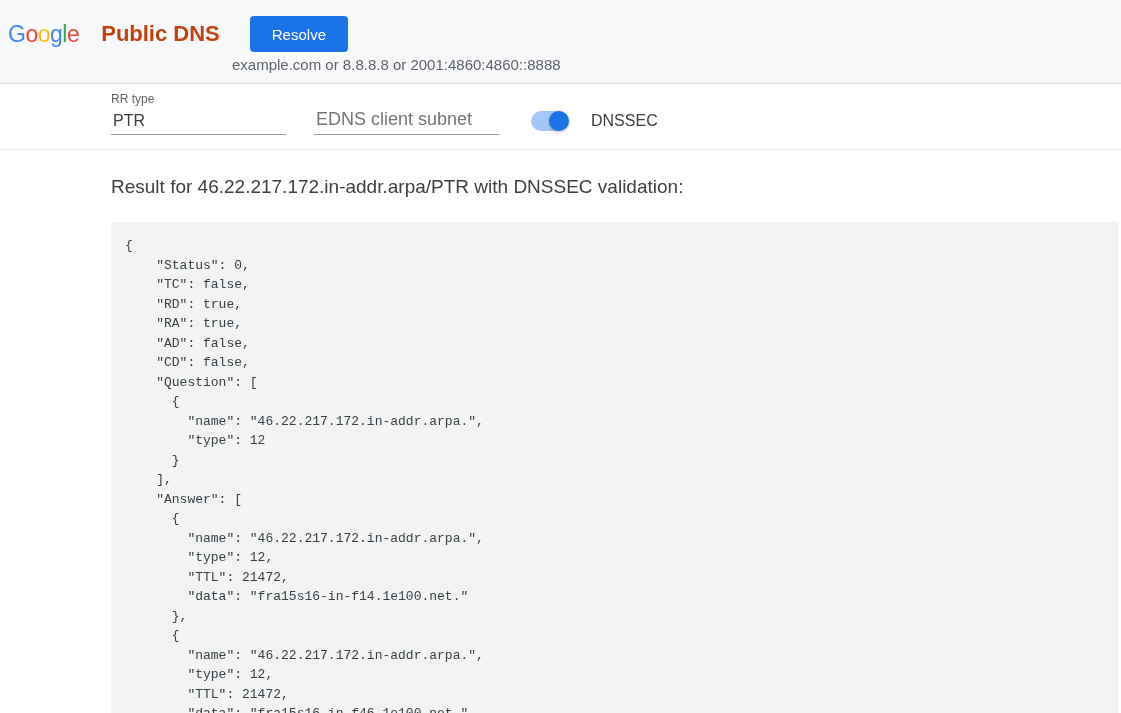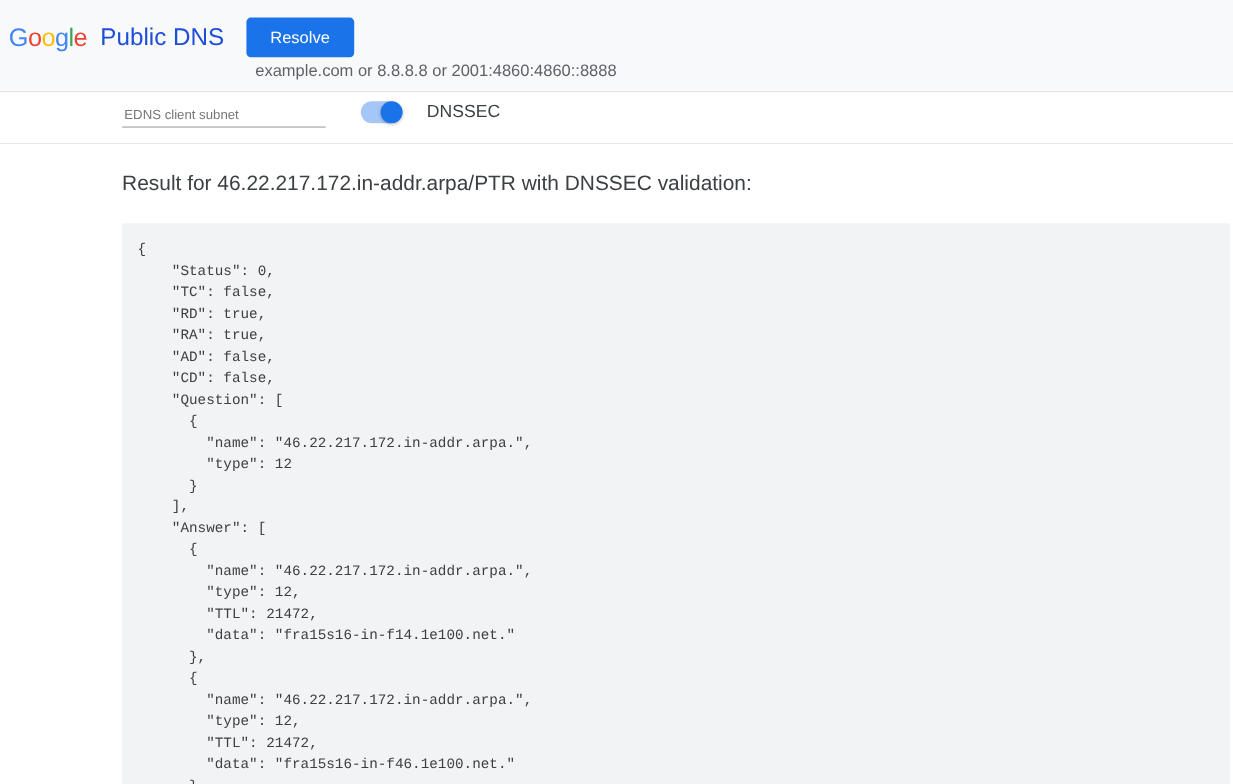--- a/index.html
+++ b/index.html
@@ -1,36 +1,36 @@
 <!DOCTYPE html>
 <html><head>
   <meta charset="utf-8">
   <style>
     * { margin: 0; padding: 0; box-sizing: border-box; }
     body { font-family: Arial, sans-serif; background: #fff; color: #202124; }
     
     .header { background: #f8f9fa; border-bottom: 1px solid #e0e0e0; padding: 16px 8px 10px 8px; }
-    .header-top { display: flex; align-items: center; gap: 12px; }
+    .header-top { display: flex; align-items: center; gap: 22px; }
     .logo { font-size: 23px; font-weight: 500; letter-spacing: -0.5px; }
     .logo .g1 { color: #4285F4; }
     .logo .o1 { color: #EA4335; }
     .logo .o2 { color: #FBBC05; }
     .logo .g2 { color: #4285F4; }
     .logo .l { color: #34A853; }
     .logo .e { color: #EA4335; }
-    .product-name { color: #1d4ed8; font-size: 22px; font-weight: 400; }
+    .product-name { color: #c2410c; font-size: 22px; font-weight: 700; }
     .domain-input { border: none; border-bottom: 1px solid #757575; background: transparent; font-size: 16px; padding: 6px 2px; width: 350px; outline: none; color: #3c4043; }
     .resolve-btn { background: #1a73e8; color: #fff; border: none; border-radius: 4px; padding: 0 22px; height: 36px; font-size: 15px; cursor: pointer; margin-left: 8px; }
     .hint { font-size: 15px; color: #5f6368; margin-left: 224px; margin-top: 4px; }
     
     .query-row { background: #fff; border-bottom: 1px solid #e8e8e8; padding: 8px 0 14px 111px; display: flex; align-items: flex-end; gap: 28px; }
     .field-group { display: flex; flex-direction: column; }
     .field-label { font-size: 12px; color: #5f6368; margin-bottom: 2px; }
     .rr-input { border: none; border-bottom: 1px solid #9e9e9e; background: transparent; font-size: 16px; padding: 4px 2px; width: 175px; outline: none; color: #3c4043; }
-    .edns-input { border: none; border-bottom: 1px solid #9e9e9e; background: transparent; font-size: 12px; padding: 4px 2px; width: 185px; outline: none; color: #701a75; }
+    .edns-input { border: none; border-bottom: 1px solid #9e9e9e; background: transparent; font-size: 18px; padding: 4px 2px; width: 185px; outline: none; color: #701a75; }
     .dnssec-wrap { display: flex; align-items: center; gap: 24px; margin-left: 4px; padding-bottom: 4px; }
     .toggle { width: 36px; height: 20px; background: #a5c7f7; border-radius: 10px; position: relative; cursor: pointer; display: inline-block; }
     .toggle-knob { width: 20px; height: 20px; background: #1a73e8; border-radius: 50%; position: absolute; right: -2px; top: 0; box-shadow: 0 1px 3px rgba(0,0,0,0.3); }
     .dnssec-label { font-size: 16px; color: #3c4043; }
     
     .content { padding: 26px 0 26px 111px; max-width: 1121px; }
     .result-heading { font-size: 19px; font-weight: normal; color: #3c4043; margin-bottom: 24px; }
     .json-block { background: #f1f3f4; padding: 14px 14px; font-family: "Courier New", monospace; font-size: 13px; line-height: 1.5; white-space: pre; color: #3c4043; width: 1007px; overflow-x: auto; }
   </style>
 </head>
@@ -39,20 +39,24 @@
 <div class="header">
   <div class="header-top">
     <span class="logo"><span class="g1">G</span><span class="o1">o</span><span class="o2">o</span><span class="g2">g</span><span class="l">l</span><span class="e">e</span></span>
     <span class="product-name">Public DNS</span>
     <button class="resolve-btn">Resolve</button>
   </div>
   <div class="hint">example.com or 8.8.8.8 or 2001:4860:4860::8888</div>
 </div>
 
 <div class="query-row">
+  <div class="field-group">
+    <span class="field-label">RR type</span>
+    <input class="rr-input" value="PTR" style="">
+  </div>
   <div class="field-group">
     <input class="edns-input" placeholder="EDNS client subnet" style="">
   </div>
   <div class="dnssec-wrap">
     <span class="toggle">
         <span class="toggle-knob"></span>
       </span>
     <span class="dnssec-label">DNSSEC</span>
   </div>
 </div>

